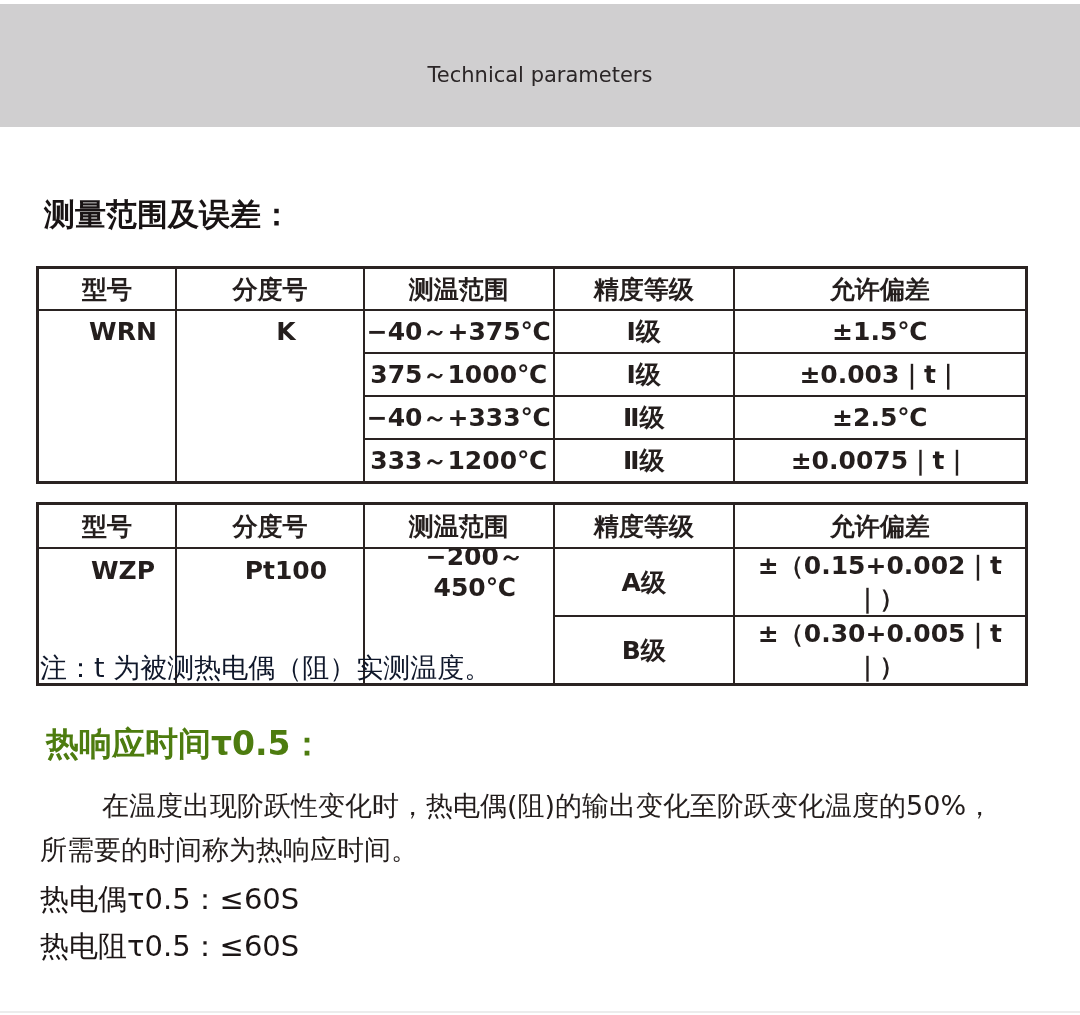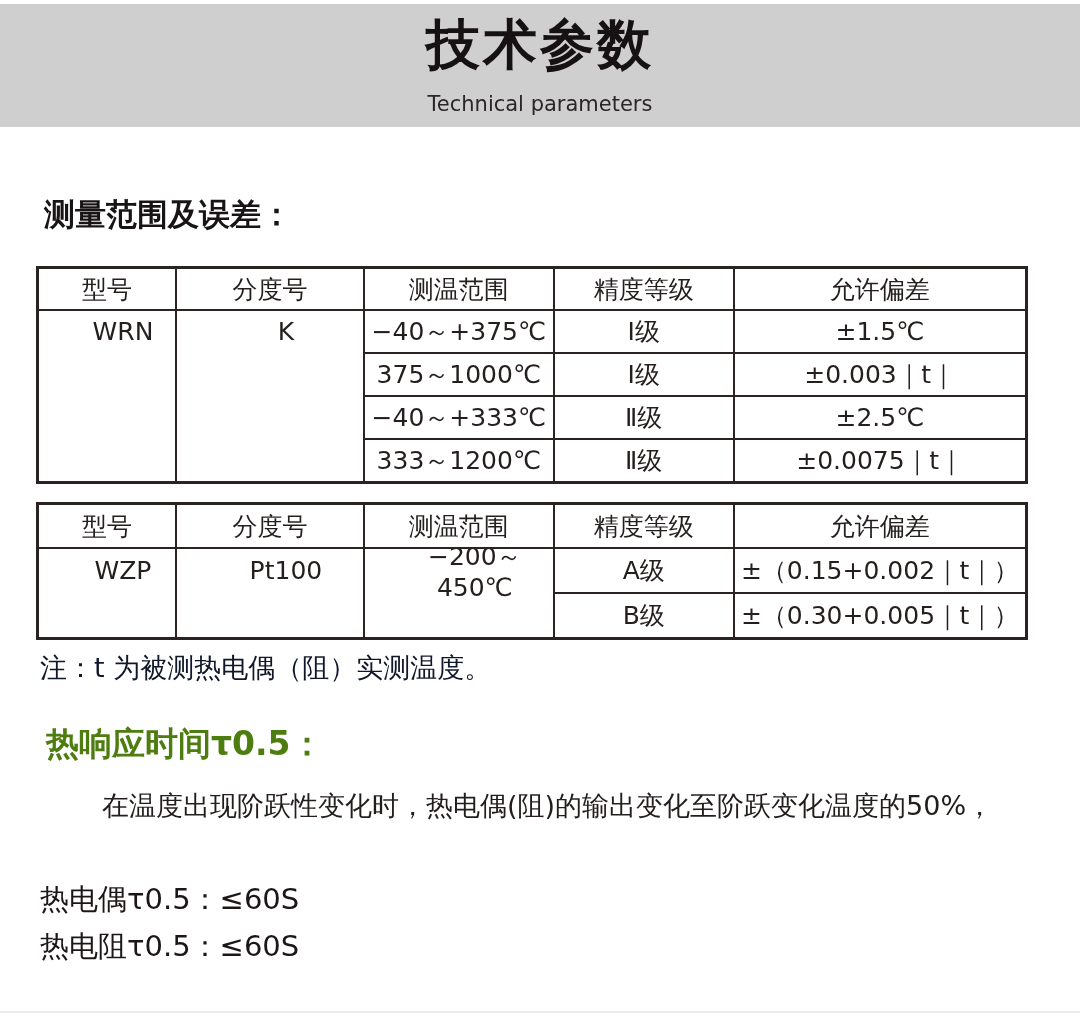--- a/index.html
+++ b/index.html
@@ -36,21 +36,21 @@
 
   
   table.spec {
     position:absolute; left:36px; width:992px;
     border-collapse:collapse; table-layout:fixed;
     text-align:center; color:#241e1d;
     border:3px solid #2a2322;
   }
   table.spec th, table.spec td {
     border:2px solid #2a2322; padding:0;
-    font-weight:400; font-size:25px; overflow:hidden;
+    font-weight:700; font-size:25px; overflow:hidden;
   }
   #table1 { top:266px; }
   #table2 { top:502px; }
   #table1 th { height:40px; }
   #table1 td { height:41px; }
   #table2 th { height:42px; }
   #table2 td { height:43px; }
   col.c1 { width:14.0%; } col.c2 { width:19.0%; }
   col.c3 { width:19.2%; } col.c4 { width:18.2%; }
   col.c5 { width:29.6%; }
@@ -80,21 +80,20 @@
     position:absolute; left:0; top:1011px; width:1080px; height:2px;
     background:#ececec;
   }
 </style>
 </head>
 <body>
 
 <div class="page">
 
   <div class="header-band">
-    <div class="header-title">技术参数</div>
     <div class="header-subtitle">Technical parameters</div>
   </div>
 
   <div class="sec1-heading">测量范围及误差：</div>
 
   <table class="spec" id="table1">
     <colgroup>
       <col class="c1">
         <col class="c2">
         <col class="c3">
@@ -173,20 +172,21 @@
     </tr>
   </tbody>
     </table>
 
   <div class="note">注：t 为被测热电偶（阻）实测温度。</div>
 
   <div class="sec2-heading">热响应时间τ0.5：</div>
 
   <div class="para">
     <div class="indent">在温度出现阶跃性变化时，热电偶(阻)的输出变化至阶跃变化温度的50%，</div>
+    <div>所需要的时间称为热响应时间。</div>
   </div>
 
   <div class="bold-line" id="tc-line">热电偶τ0.5：≤60S</div>
   <div class="bold-line" id="rtd-line">热电阻τ0.5：≤60S</div>
 
   <div class="bottom-rule"></div>
 
 </div>
 
 </body></html>

